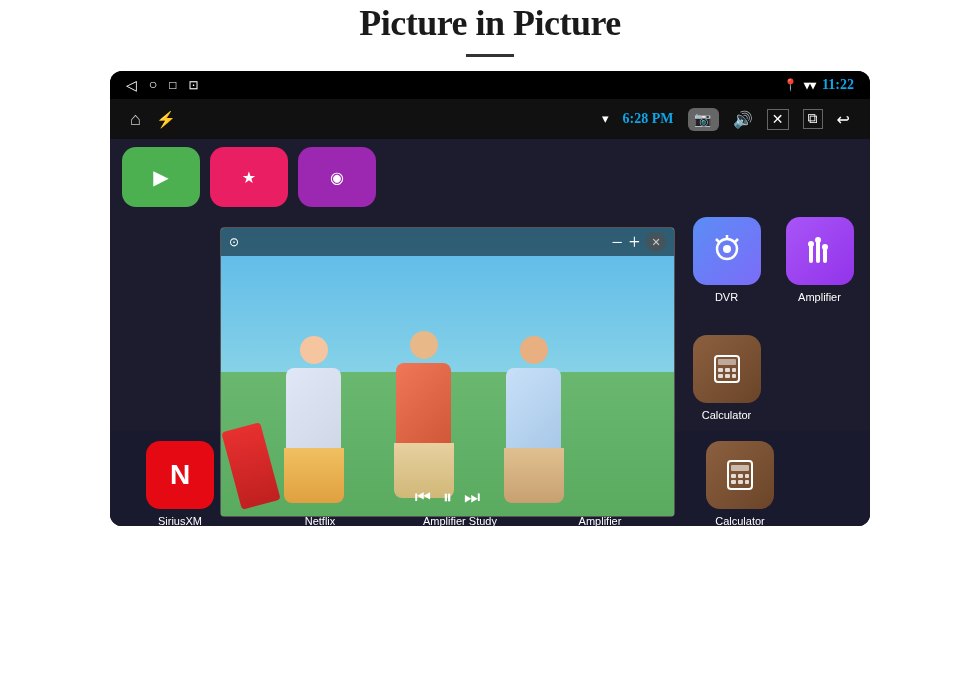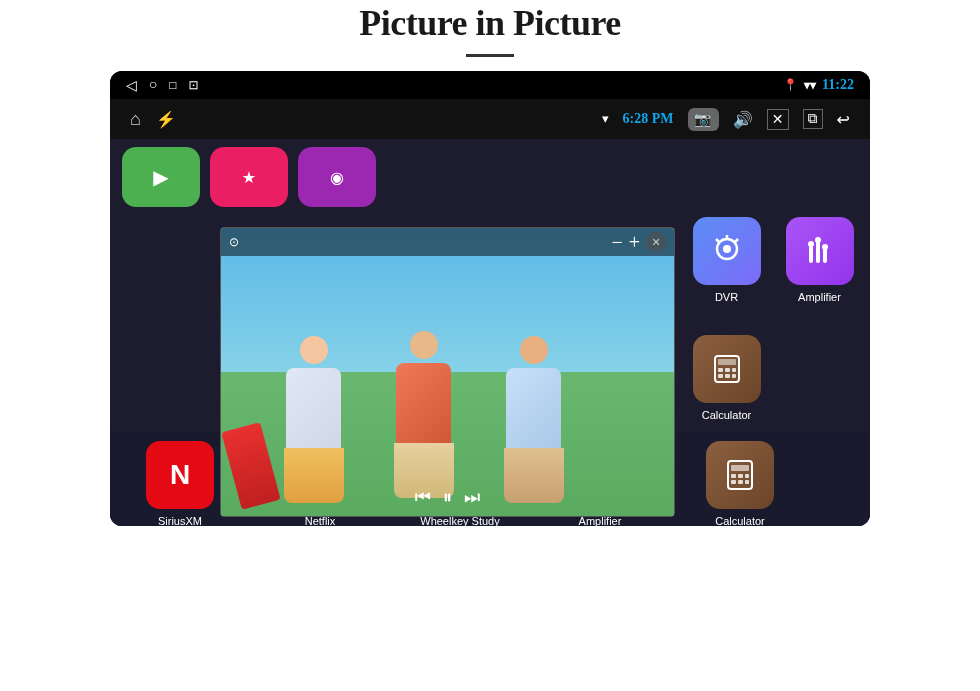--- a/index.html
+++ b/index.html
@@ -488,21 +488,21 @@
             <svg width="38" height="38" viewBox="0 0 38 38">
               <circle cx="19" cy="19" r="11" fill="none" stroke="white" stroke-width="2.5"></circle>
               <circle cx="19" cy="19" r="4" fill="white"></circle>
               <line x1="19" y1="8" x2="19" y2="4" stroke="white" stroke-width="2.5"></line>
               <line x1="27" y1="12" x2="30" y2="9" stroke="white" stroke-width="2.5"></line>
               <line x1="11" y1="12" x2="8" y2="9" stroke="white" stroke-width="2.5"></line>
               <line x1="30" y1="19" x2="34" y2="19" stroke="white" stroke-width="2.5"></line>
               <line x1="8" y1="19" x2="4" y2="19" stroke="white" stroke-width="2.5"></line>
             </svg>
           </div>
-          <span class="bottom-app-label">Wheelkey Study</span>
+          <span class="bottom-app-label">Amplifier Study</span>
         </div>
 
         <div class="bottom-app-icon">
           <div class="bottom-app-bg" style="background:linear-gradient(135deg,#a855f7,#9333ea);">
             <svg width="38" height="38" viewBox="0 0 38 38">
               <rect x="8" y="13" width="5" height="18" rx="2" fill="white"></rect>
               <rect x="16" y="9" width="5" height="22" rx="2" fill="white"></rect>
               <rect x="24" y="16" width="5" height="15" rx="2" fill="white"></rect>
               <circle cx="10.5" cy="12" r="3" fill="white"></circle>
               <circle cx="18.5" cy="8" r="3" fill="white"></circle>

